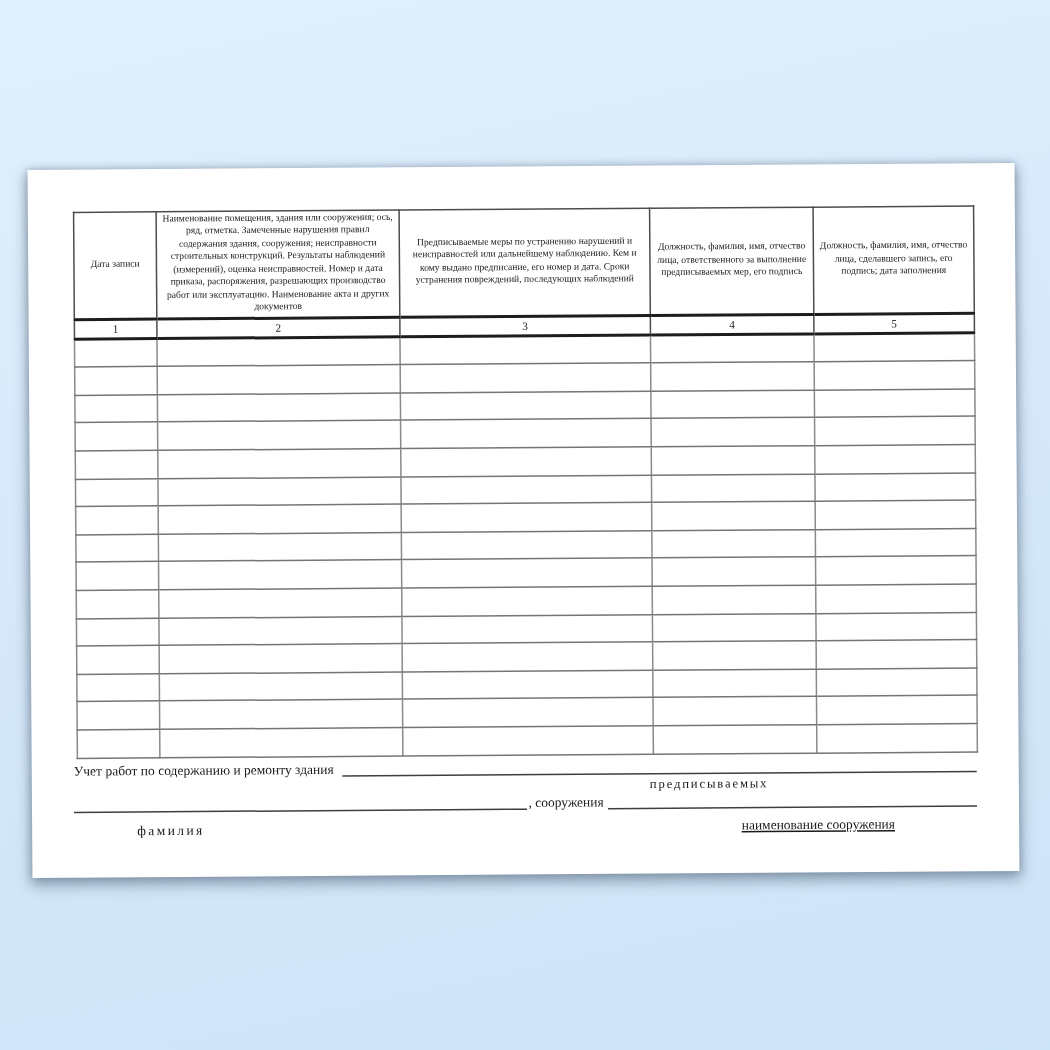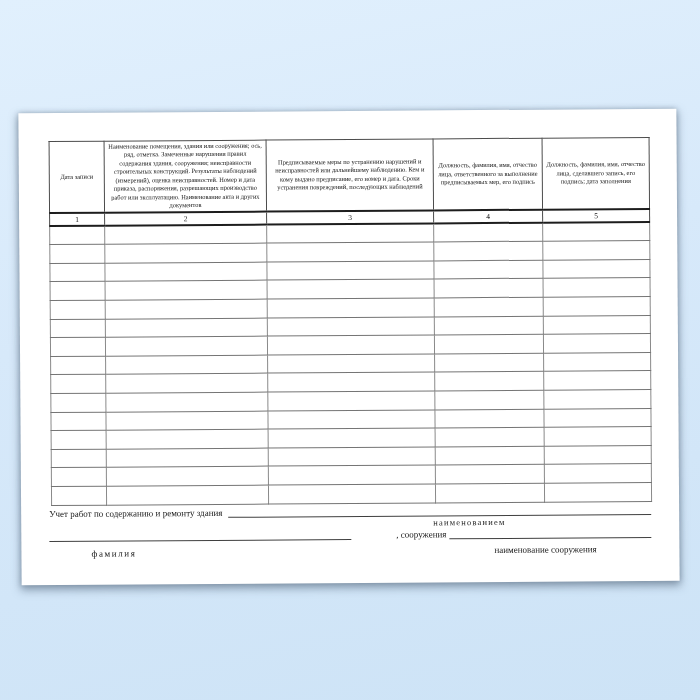--- a/index.html
+++ b/index.html
@@ -51,24 +51,24 @@
     display:flex;align-items:flex-end;font-size:9px;white-space:nowrap;
   }
   .f-line1 .blank{flex:1;margin-left:6px;}
   .blank{border-bottom:1px solid var(--line,#3f3f3f);height:11px;}
   .f-cap1{position:absolute;left:412px;top:407px;font-size:8.5px;letter-spacing:1.2px;}
   .f-line2{
     position:absolute;left:28px;right:28px;top:417px;height:12px;
     display:flex;align-items:flex-end;font-size:9px;white-space:nowrap;
   }
   .f-line2 .blank-left{width:302px;}
-  .f-line2 .mid{padding:0 3px 0 1px;margin-left:44px;}
+  .f-line2 .mid{padding:0 3px 0 1px;}
   .f-line2 .blank-right{flex:1;}
   .f-cap-left{position:absolute;left:70px;top:436px;font-size:9px;letter-spacing:1.6px;}
-  .f-cap-right{position:absolute;left:473px;top:435px;font-size:9px;}
+  .f-cap-right{position:absolute;left:473px;top:435px;font-size:9px;text-decoration:underline;}
 </style>
 </head>
 <body>
 
 <div class="paper">
 
   <table class="journal">
     <colgroup>
       <col class="c1">
         <col class="c2">
@@ -199,21 +199,21 @@
           <td></td>
         </tr>
       </tbody>
   </table>
 
   <div class="f-line1">
     <span>Учет работ по содержанию и ремонту здания</span>
     <span class="blank"></span>
   </div>
 
-  <div class="f-cap1">наименованием</div>
+  <div class="f-cap1">предписываемых</div>
 
   <div class="f-line2">
     <span class="blank blank-left"></span>
     <span class="mid">, сооружения</span>
     <span class="blank blank-right"></span>
   </div>
 
   <div class="f-cap-left">фамилия</div>
   <div class="f-cap-right">наименование сооружения</div>
 

